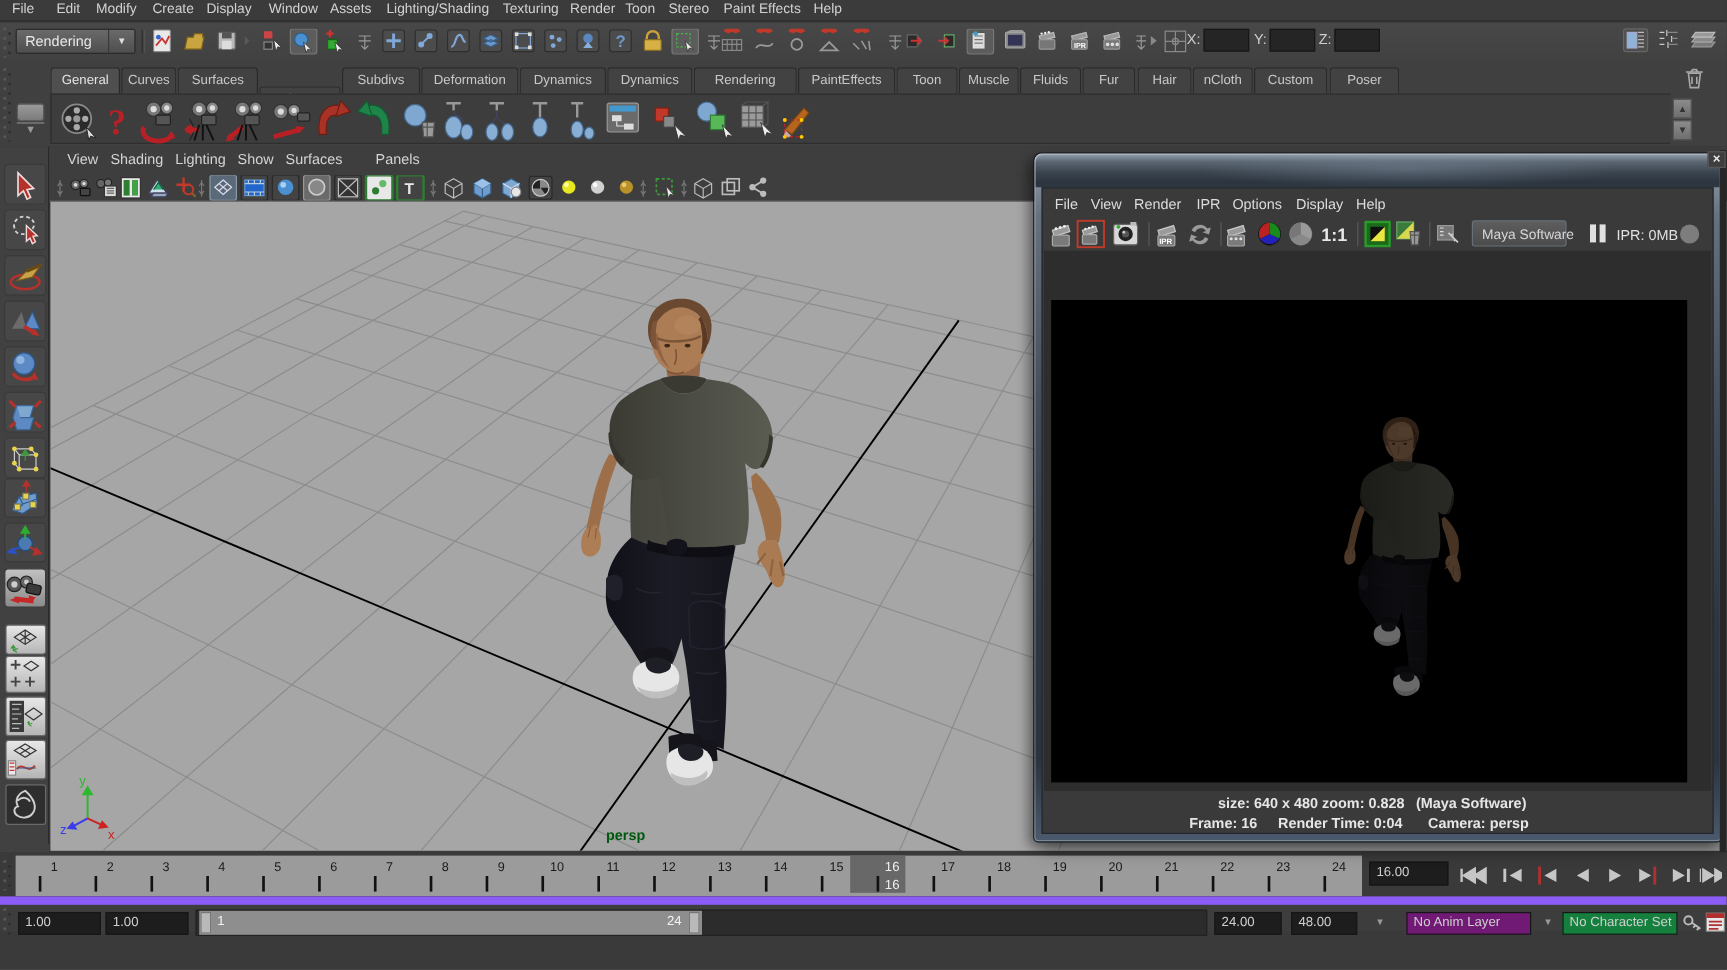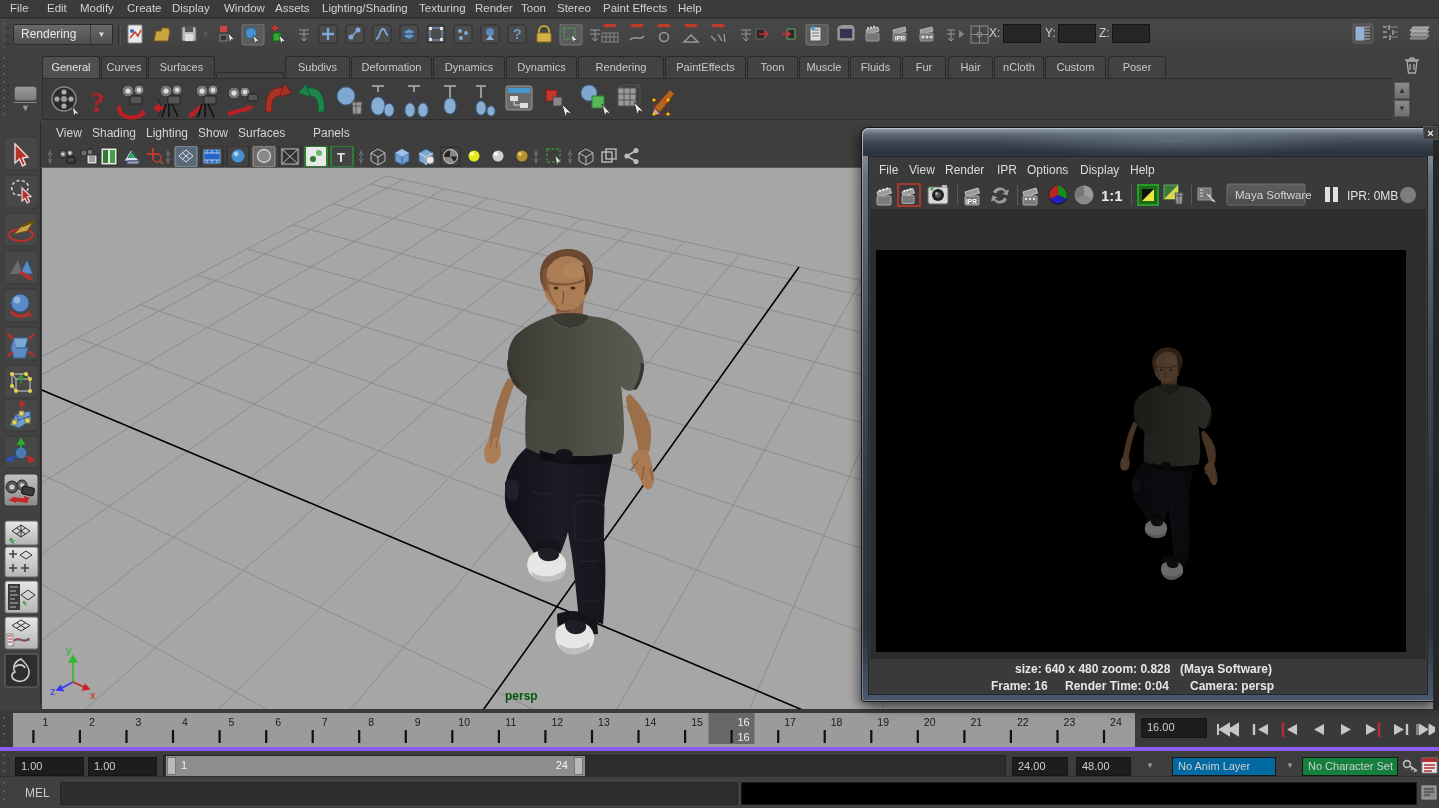--- a/index.html
+++ b/index.html
@@ -13,21 +13,21 @@
 .tab.active{background:#4f4f4f;color:#e3e3e3;}
 .shelfpanel{position:absolute;left:42px;top:28px;width:1350px;height:42px;background:#3d3d3d;border:1px solid #2e2e2e;border-right:none;}
 .toolbox{left:0;top:122px;width:41px;height:588px;background:#414141;border-right:1px solid #2a2a2a;}
 .panelmenus{left:41px;top:122px;width:1398px;height:24px;background:#3e3e3e;color:#d4d4d4;font-size:12px;}
 .panelmenus span{position:absolute;top:4px;}
 .paneltools{left:41px;top:146px;width:1398px;height:22px;background:#3e3e3e;}
 .viewport{left:42px;top:168px;width:1397px;height:541px;background:#a5a6a5;overflow:hidden;}
 .vpborder{left:41px;top:167px;width:1398px;height:1px;background:#585858;}
 .field{position:absolute;background:#1f1f1f;border:1px solid #161616;color:#cfcfcf;font-size:11px;padding:2px 5px;white-space:nowrap;overflow:hidden;}
 .timerow{left:0;top:710px;width:1439px;height:37px;background:#3a3a3a;}
-.rangerow{left:0;top:747px;width:1439px;height:29px;background:#3d3d3d;border-top:4px solid #8b5cf6;}
+.rangerow{left:0;top:747px;width:1439px;height:29px;background:#3d3d3d;border-top:7px solid #8b5cf6;}
 .melrow{left:0;top:776px;width:1439px;height:32px;background:#404040;border-top:1px solid #303030;}
 .rv{left:862px;top:128px;width:572px;height:573px;}
 .sep{position:absolute;width:3px;border-left:1px solid #2d2d2d;border-right:1px solid #525252;}
 .icon{position:absolute;}
 .dots{position:absolute;width:8px;background-image:radial-gradient(circle at 2px 2px,#5a5a5a 1px,transparent 1.3px),radial-gradient(circle at 6px 6px,#2e2e2e 1px,transparent 1.3px);background-size:8px 8px;}
 </style></head>
 <body>
 <div id="root">
 
 <div class="abs menubar">
@@ -784,42 +784,32 @@
 <div style="position:absolute;left:163px;top:4px;width:843px;height:22px;background:#2c2c2c;border:1px solid #222;"></div>
 <div style="position:absolute;left:166px;top:5px;width:419px;height:20px;background:#8e8e8e;color:#f2f2f2;font-size:11px;">
 <div style="position:absolute;left:1px;top:1px;width:9px;height:18px;background:#b9b9b9;border:1px solid #777;"></div>
 <div style="position:absolute;left:408px;top:1px;width:9px;height:18px;background:#b9b9b9;border:1px solid #777;"></div>
 <span style="position:absolute;left:15px;top:3px;">1</span>
         <span style="position:absolute;right:17px;top:3px;">24</span>
 </div>
 <div class="field" style="left:1012px;top:6px;width:56px;height:19px;background:#1d1d1d;">24.00</div>
 <div class="field" style="left:1076px;top:6px;width:55px;height:19px;background:#1d1d1d;">48.00</div>
 <span style="position:absolute;left:1146px;top:10px;color:#999;font-size:8px;">▼</span>
-<div class="field" style="left:1172px;top:6px;width:104px;height:19px;background:#0369a1;">No Anim Layer</div>
+<div class="field" style="left:1172px;top:6px;width:104px;height:19px;background:#701a75;">No Anim Layer</div>
 <span style="position:absolute;left:1286px;top:10px;color:#999;font-size:8px;">▼</span>
 <div class="field" style="left:1302px;top:6px;width:96px;height:19px;background:#15803d;">No Character Set</div>
 <svg width="36" height="20" viewBox="0 0 36 20" style="position:absolute;left:1402px;top:5px;">
 <circle cx="5" cy="8" r="3.4" fill="none" stroke="#bbb" stroke-width="1.6"></circle>
         <path d="M8 10 l7 5 m-3 1 l2 -2 m-5 0 l2 -2" stroke="#bbb" stroke-width="1.6" fill="none"></path>
 <g transform="translate(20,0)">
           <rect x="0" y="2" width="15" height="15" fill="#e8e8e8" stroke="#888"></rect>
           <rect x="0" y="2" width="15" height="4" fill="#b03030"></rect>
           <path d="M2 9 h11 M2 12 h11 M2 15 h8" stroke="#b03030" stroke-width="1.4"></path>
         </g>
 </svg>
-</div>
-<div class="abs melrow" id="melrow">
-<div class="dots" style="left:2px;top:4px;height:24px;"></div>
-<span style="position:absolute;left:25px;top:9px;color:#c9c9c9;font-size:12px;">MEL</span>
-<div style="position:absolute;left:60px;top:5px;width:678px;height:23px;background:#2d2d2d;border:1px solid #242424;border-radius:2px;"></div>
-<div style="position:absolute;left:741px;top:5px;width:676px;height:23px;background:#000;border:1px solid #1a1a1a;"></div>
-<svg width="16" height="16" viewBox="0 0 16 16" style="position:absolute;left:1421px;top:8px;">
-        <rect x="1" y="1" width="14" height="13" fill="#888" stroke="#aaa"></rect>
-        <path d="M3 4 h10 M3 7 h10 M3 10 h6" stroke="#333"></path>
-      </svg>
 </div>
 
 <div class="abs rv" id="rv">
 <div style="position:absolute;inset:0;border-radius:6px 6px 3px 3px;background:linear-gradient(#9aa5b1 0%,#66717e 9%,#424c58 38%,#2c3540 68%,#2b333e 88%,#4a5a6d 100%);box-shadow:0 0 0 1px #12161d, -5px 4px 10px rgba(0,0,0,.38), 5px 8px 12px rgba(0,0,0,.35), inset 0 0 0 1px rgba(255,255,255,.28);"></div>
 <div style="position:absolute;left:1px;top:1px;width:570px;height:27px;border-radius:6px 6px 0 0;background:linear-gradient(#8e9aa7 0%,#5a6571 22%,#3a444f 55%,#2b343f 85%,#2e3843 100%);"></div>
 <div style="position:absolute;left:80px;top:2px;width:420px;height:25px;background:radial-gradient(ellipse 60% 90% at 55% 45%,rgba(150,168,185,0.30),rgba(150,168,185,0) 70%);"></div>
 <div style="position:absolute;left:6px;top:28px;width:560px;height:539px;background:#3a3a3a;border:1px solid #23272d;">
 <div style="position:absolute;left:0;top:0;width:558px;height:24px;color:#dcdcdc;font-size:12px;">
 <span style="position:absolute;left:10px;top:6px;">File</span>
           <span style="position:absolute;left:40px;top:6px;">View</span>

